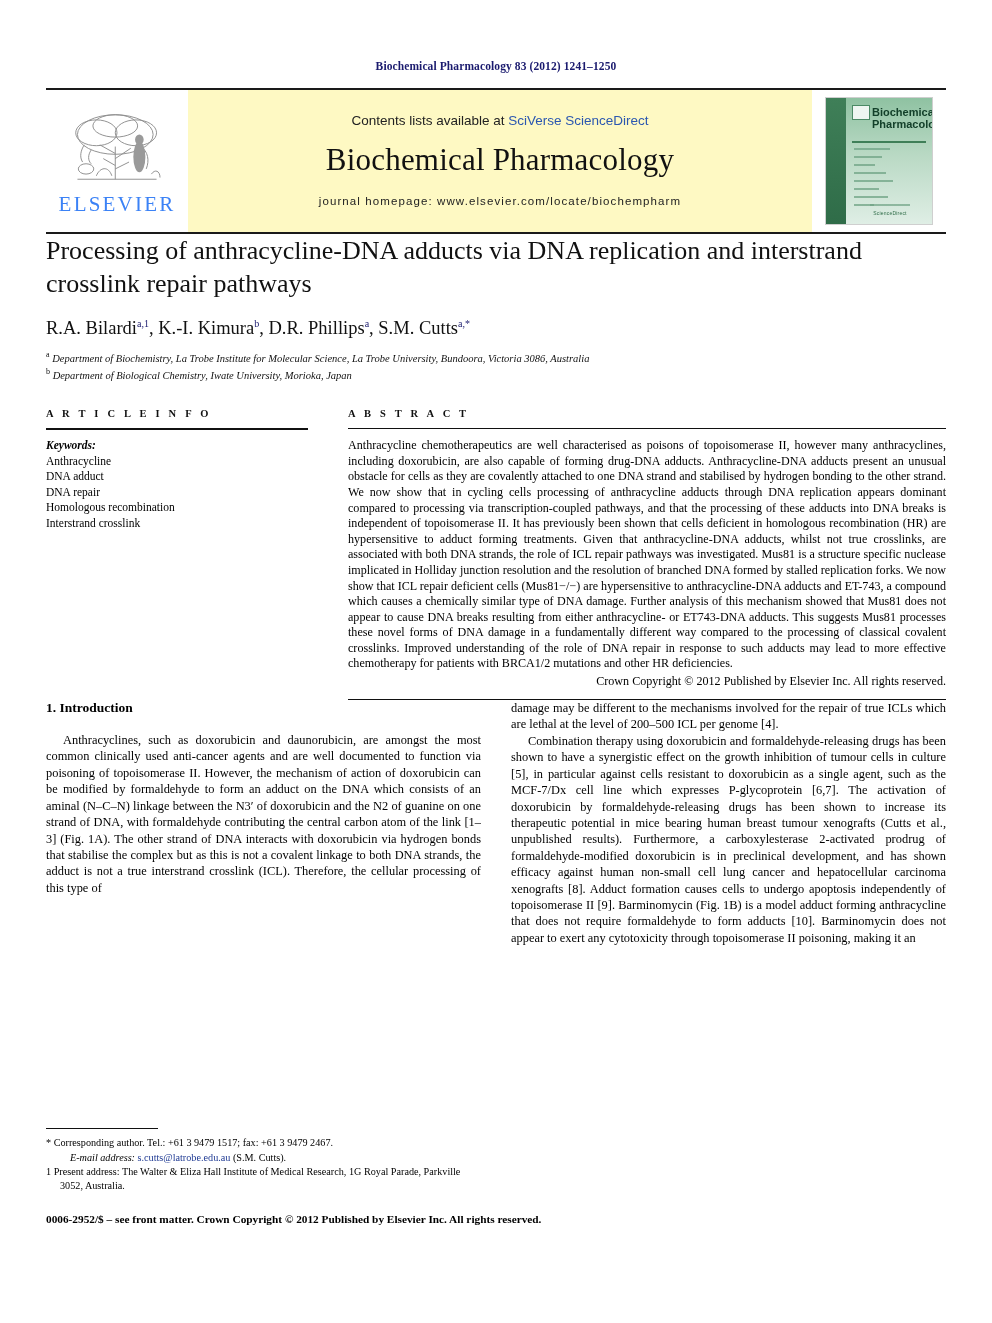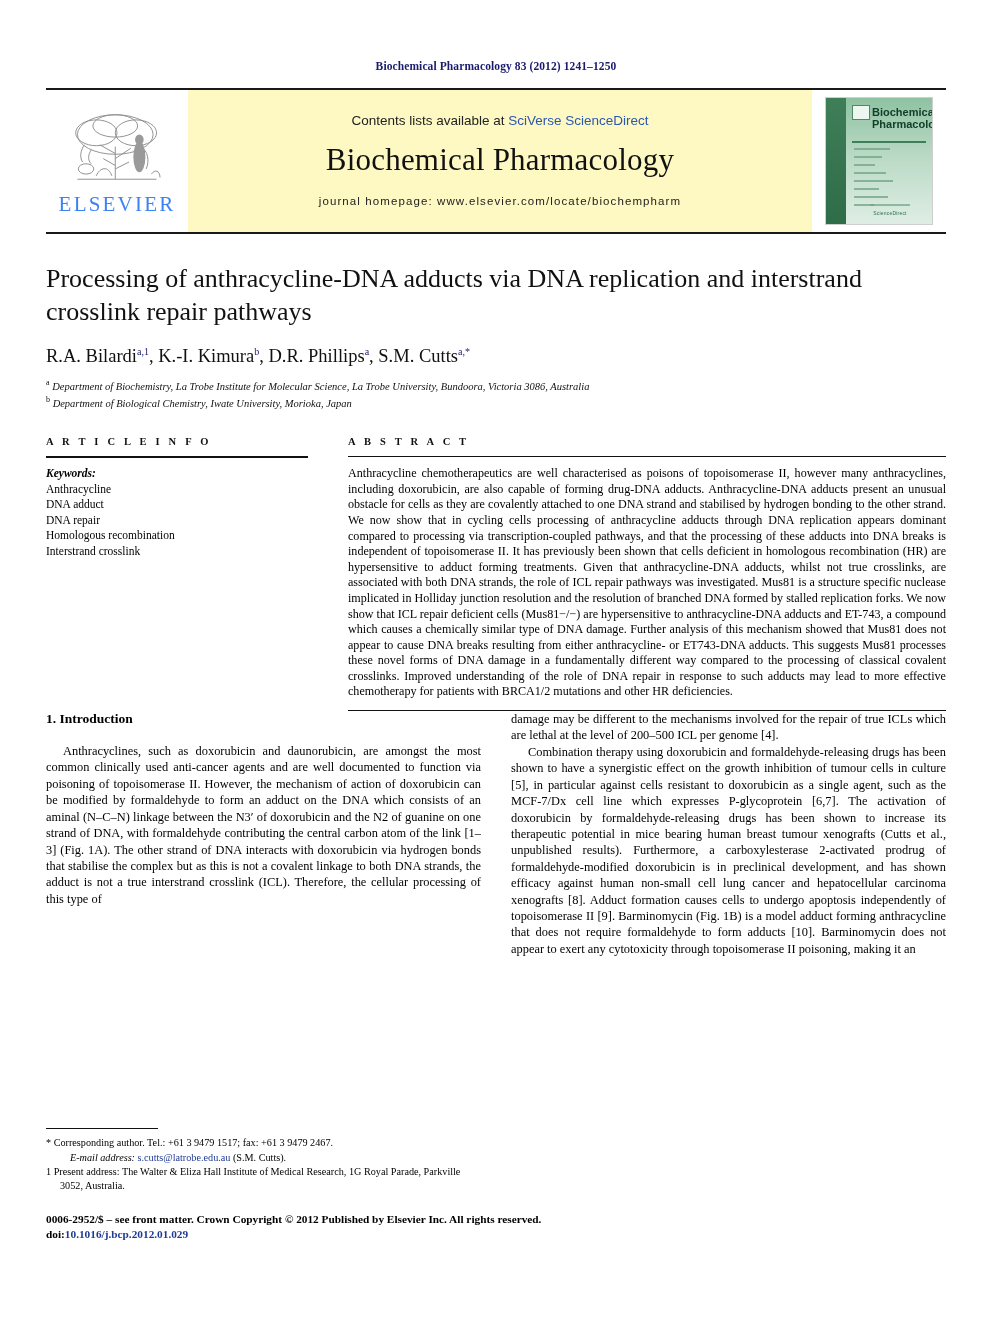--- a/index.html
+++ b/index.html
@@ -151,21 +151,21 @@
   }
   .cover-foot i {
     display: block; height: 2px; background: #6fa384; opacity: .7; margin: 0 auto 4px auto;
   }
   .cover-sd {
     font-family: "Liberation Sans", sans-serif;
     font-size: 5px; color: #2f6c48; letter-spacing: .2px;
   }
 
   
-  .title-block { padding-top: 28px; }
+  .title-block { }
   .art-title {
     font-family: "Liberation Serif", serif;
     font-size: 26px;
     line-height: 33px;
     color: #111;
     margin: 0 0 18px 0;
     font-weight: normal;
   }
   .authors {
     font-family: "Liberation Serif", serif;
@@ -376,20 +376,21 @@
         <div>DNA repair</div>
         <div>Homologous recombination</div>
         <div>Interstrand crosslink</div>
       </div>
     </div>
 
     <div class="col-abs">
       <div class="sec-head">A B S T R A C T</div>
       <div class="rule"></div>
       <div class="abs-body">Anthracycline chemotherapeutics are well characterised as poisons of topoisomerase II, however many anthracyclines, including doxorubicin, are also capable of forming drug-DNA adducts. Anthracycline-DNA adducts present an unusual obstacle for cells as they are covalently attached to one DNA strand and stabilised by hydrogen bonding to the other strand. We now show that in cycling cells processing of anthracycline adducts through DNA replication appears dominant compared to processing via transcription-coupled pathways, and that the processing of these adducts into DNA breaks is independent of topoisomerase II. It has previously been shown that cells deficient in homologous recombination (HR) are hypersensitive to adduct forming treatments. Given that anthracycline-DNA adducts, whilst not true crosslinks, are associated with both DNA strands, the role of ICL repair pathways was investigated. Mus81 is a structure specific nuclease implicated in Holliday junction resolution and the resolution of branched DNA formed by stalled replication forks. We now show that ICL repair deficient cells (Mus81−/−) are hypersensitive to anthracycline-DNA adducts and ET-743, a compound which causes a chemically similar type of DNA damage. Further analysis of this mechanism showed that Mus81 does not appear to cause DNA breaks resulting from either anthracycline- or ET743-DNA adducts. This suggests Mus81 processes these novel forms of DNA damage in a fundamentally different way compared to the processing of classical covalent crosslinks. Improved understanding of the role of DNA repair in response to such adducts may lead to more effective chemotherapy for patients with BRCA1/2 mutations and other HR deficiencies.</div>
+      <div class="abs-copy">Crown Copyright © 2012 Published by Elsevier Inc. All rights reserved.</div>
       <div class="abs-rule-bottom"></div>
     </div>
   </div>
 
   <div class="body-wrap">
     <div class="bcol">
       <h2 class="h1">1. Introduction</h2>
       <p class="para">Anthracyclines, such as doxorubicin and daunorubicin, are amongst the most common clinically used anti-cancer agents and are well documented to function via poisoning of topoisomerase II. However, the mechanism of action of doxorubicin can be modified by formaldehyde to form an adduct on the DNA which consists of an aminal (N–C–N) linkage between the N3′ of doxorubicin and the N2 of guanine on one strand of DNA, with formaldehyde contributing the central carbon atom of the link [1–3] (Fig. 1A). The other strand of DNA interacts with doxorubicin via hydrogen bonds that stabilise the complex but as this is not a covalent linkage to both DNA strands, the adduct is not a true interstrand crosslink (ICL). Therefore, the cellular processing of this type of</p>
     </div>
     <div class="bcol">
@@ -403,18 +404,15 @@
     <div class="fn">* Corresponding author. Tel.: +61 3 9479 1517; fax: +61 3 9479 2467.</div>
     <div class="fn" style="padding-left:24px;text-indent:0">
       <span class="lbl">E-mail address:</span>
       <span class="mail">s.cutts@latrobe.edu.au</span><span> (S.M. Cutts).</span>
     </div>
     <div class="fn">1 Present address: The Walter &amp; Eliza Hall Institute of Medical Research, 1G Royal Parade, Parkville 3052, Australia.</div>
   </div>
 
   <div class="issn">
     <div>0006-2952/$ – see front matter. Crown Copyright © 2012 Published by Elsevier Inc. All rights reserved.</div>
-    <div>
-      <span>doi:</span><span class="doi">10.1016/j.bcp.2012.01.029</span>
-    </div>
   </div>
 
 </div>
 
 </body></html>

